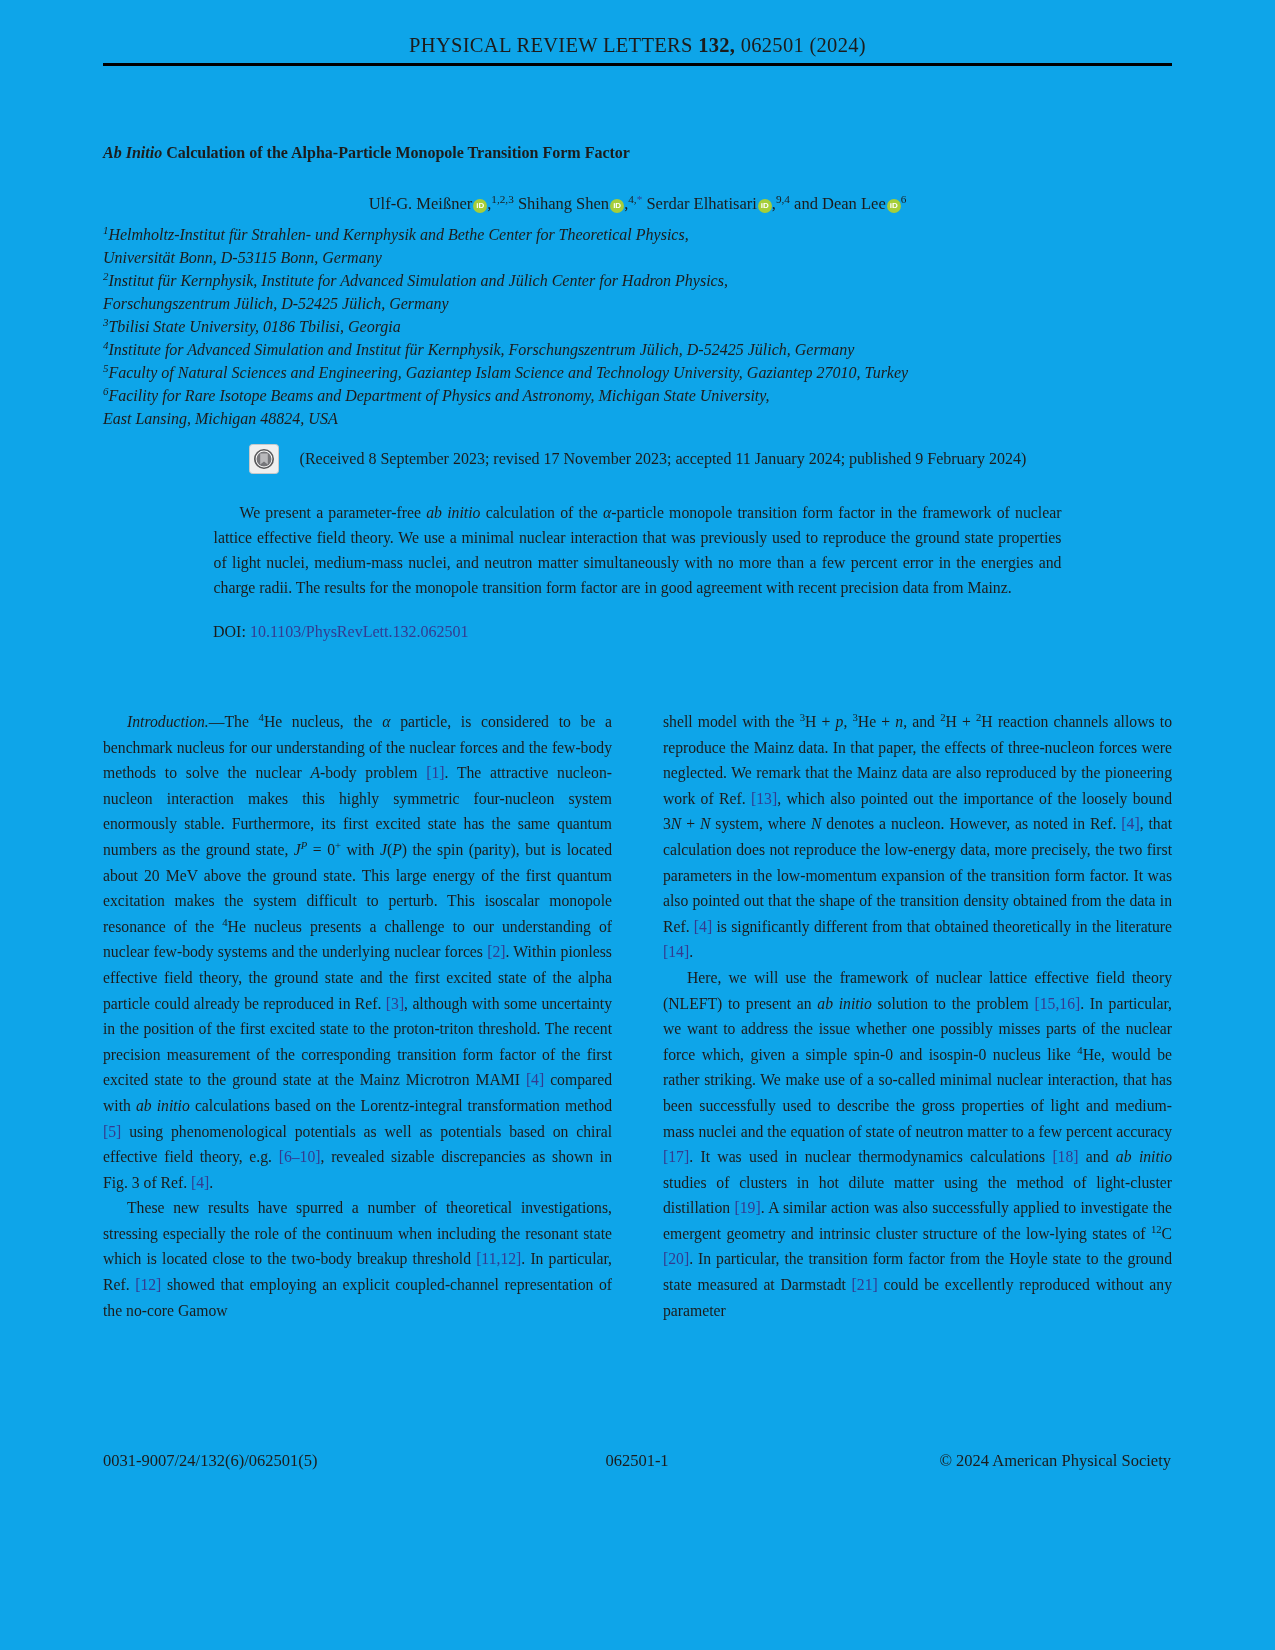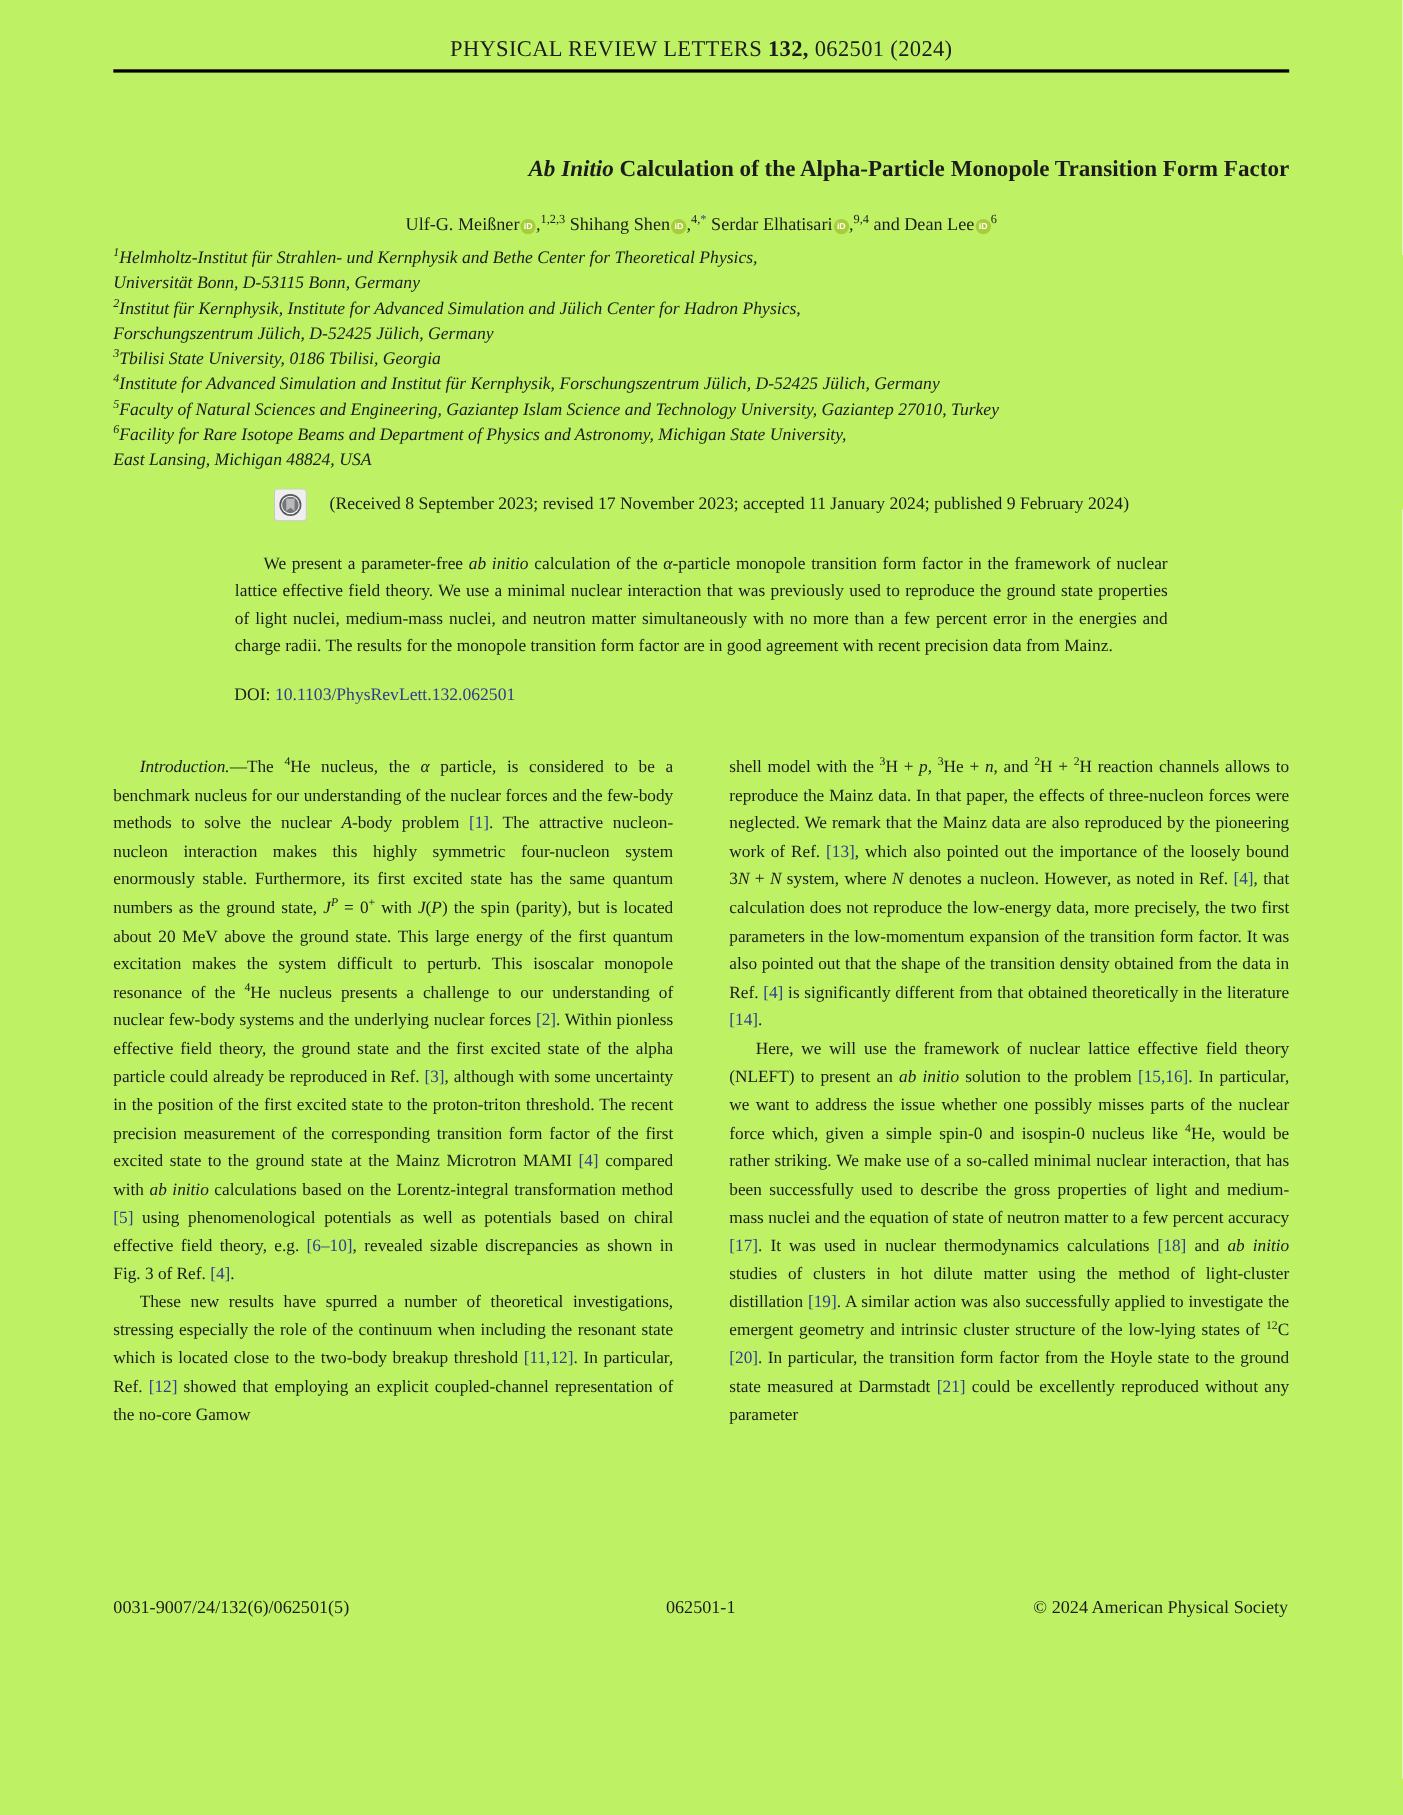--- a/index.html
+++ b/index.html
@@ -1,41 +1,41 @@
 <!DOCTYPE html>
 <html><head>
 <meta charset="utf-8">
 <style>
   html,body { margin:0; padding:0; background:#ffffff; }
   .page {
     position:relative;
     width:1275px; height:1650px;
-    background:#bef264;
+    background:#0ea5e9;
     font-family:"Liberation Serif", serif;
     color:#1c1c1c;
     overflow:hidden;
   }
   .content { padding:0 103px; }
 
   .journal-header {
     margin-top:34px;
     text-align:center;
     font-size:20.5px;
     line-height:22px;
     letter-spacing:0.3px;
   }
   .header-rule {
     border-top:3px solid #000;
     margin-top:7px;
   }
 
   .title {
     margin:72px 0 0 0;
-    text-align:right;
-    font-size:21px;
+    text-align:left;
+    font-size:16px;
     line-height:30px;
     font-weight:bold;
   }
 
   .authors {
     margin-top:26px;
     text-align:center;
     font-size:16.5px;
   }
   .orcid {
@@ -81,21 +81,21 @@
   }
 
   .doi-line {
     margin-top:23px;
     margin-left:110px;
     font-size:16px;
   }
   .doi { color:#343a90; text-decoration:none; }
 
   .columns {
-    margin-top:44px;
+    margin-top:68px;
     display:flex;
     gap:51px;
   }
   .col {
     width:514px;
     font-size:15.7px;
     line-height:25.6px;
     text-align:justify;
   }
   .col p { margin:0; }

